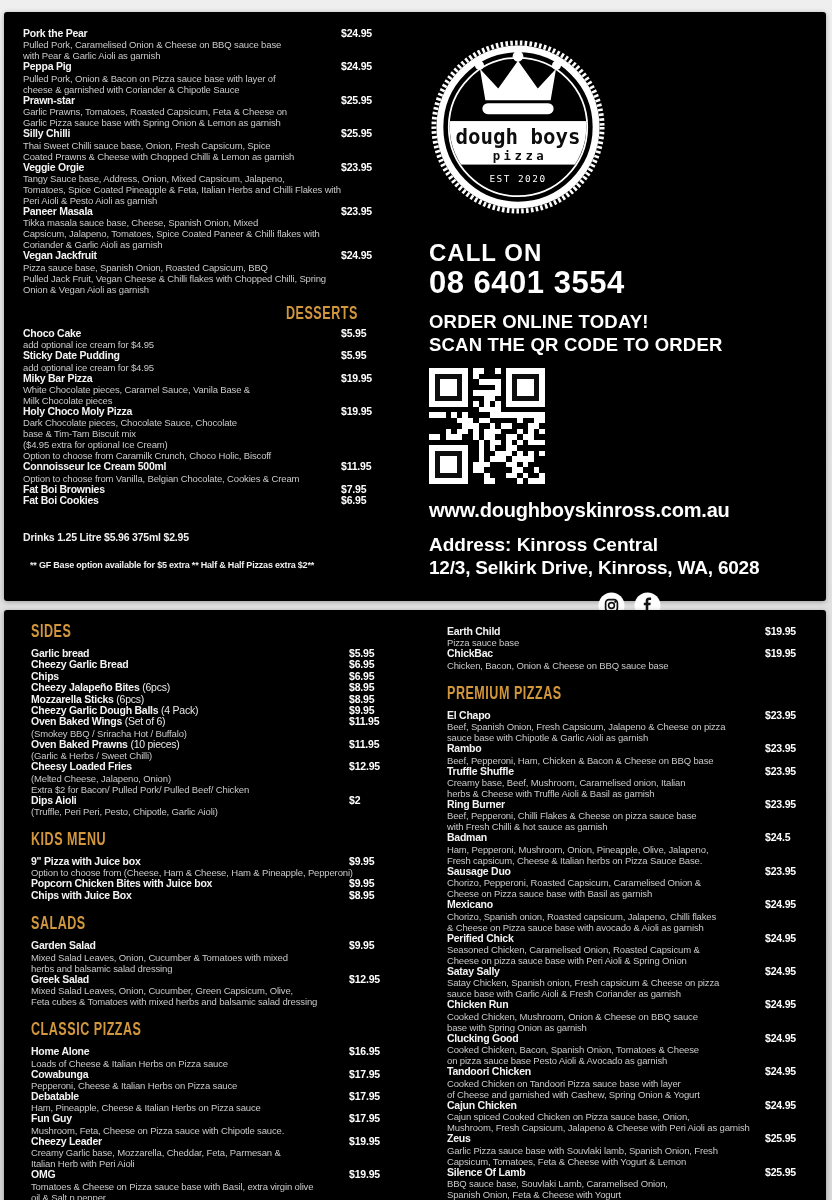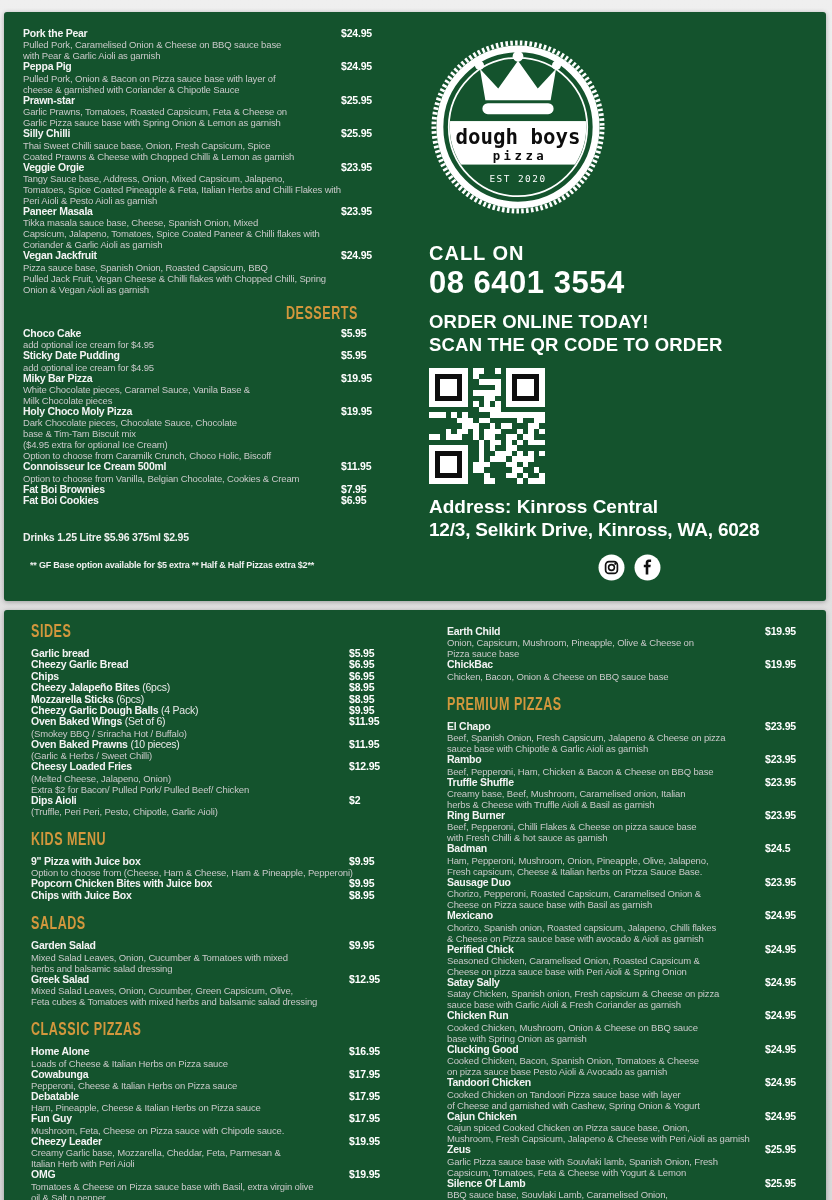--- a/index.html
+++ b/index.html
@@ -4,21 +4,21 @@
 <style>
   html,body{margin:0;padding:0;}
   body{
     width:832px;height:1200px;
     background:linear-gradient(180deg,#efefef 0%,#e2e2e2 40%,#d9d9d9 100%);
     font-family:"Liberation Sans",sans-serif;
     position:relative;overflow:hidden;
   }
   .panel{
     position:absolute;left:4px;width:822px;
-    background:#14532d;border-radius:3px;
+    background:#000000;border-radius:3px;
     box-shadow:0 1px 5px rgba(0,0,0,.3);
   }
   #panel-top{top:12px;height:589px;}
   #panel-bottom{top:610px;height:664px;}
 
   .menu-col{position:absolute;}
   #top-left-menu{left:19px;top:12px;width:372px;padding-top:4px;}
   #bottom-left-menu{left:27px;top:0;width:360px;}
   #bottom-right-menu{left:443px;top:16px;width:364px;}
 
@@ -36,21 +36,21 @@
     font-size:19px;font-weight:800;letter-spacing:.8px;color:#d2973d;white-space:nowrap;
   }
   .first-heading{margin-top:13px !important;}
 
   .note{font-size:10.5px;font-weight:bold;color:#f0f0f0;letter-spacing:-.2px;margin-top:24px;white-space:nowrap;}
   .footnote{font-size:9px;font-weight:bold;color:#efefef;letter-spacing:-.2px;margin-top:17px;padding-left:7px;white-space:nowrap;}
 
   
   #brand-col{left:425px;top:26px;width:400px;text-align:left;color:#fff;}
   #badge{width:178px;height:178px;display:inline-block;}
-  .call-label{font-size:20px;font-weight:bold;letter-spacing:1px;margin-top:20px;line-height:26px;}
+  .call-label{font-size:24px;font-weight:bold;letter-spacing:1px;margin-top:20px;line-height:26px;}
   .phone{font-size:31px;font-weight:bold;letter-spacing:.5px;line-height:33px;}
   .order-line{font-size:18.5px;font-weight:bold;line-height:23px;letter-spacing:.2px;}
   .order-block{margin-top:11px;}
   #qr-wrap{margin-top:12px;line-height:0;}
   #qr-wrap svg{width:116px;height:116px;}
   .website{font-size:20px;font-weight:bold;margin-top:14px;line-height:24px;letter-spacing:-.2px;}
   .addr1{font-size:19px;font-weight:bold;margin-top:11px;line-height:23px;}
   .addr2{font-size:19px;font-weight:bold;line-height:23px;letter-spacing:-.2px;}
   .social-row{margin-top:13px;display:flex;justify-content:center;gap:9px;}
   .social-row svg{width:27px;height:27px;}
@@ -347,20 +347,21 @@
             <rect x="15" y="1" width="5" height="5" fill="#0e0e0e"></rect>
             <rect x="16" y="2" width="3" height="3" fill="#fff"></rect>
           </g>
           <g>
             <rect x="0" y="14" width="7" height="7" fill="#fff"></rect>
             <rect x="1" y="15" width="5" height="5" fill="#0e0e0e"></rect>
             <rect x="2" y="16" width="3" height="3" fill="#fff"></rect>
           </g>
         </svg></div>
 
+    <div class="website">www.doughboyskinross.com.au</div>
     <div class="addr1">Address: Kinross Central</div>
     <div class="addr2">12/3, Selkirk Drive, Kinross, WA, 6028</div>
 
     <div class="social-row">
       <svg viewBox="0 0 27 27">
         <circle cx="13.5" cy="13.5" r="13" fill="#ffffff"></circle>
         <rect x="7.6" y="7.6" width="11.8" height="11.8" rx="3.4" fill="none" stroke="#111111" stroke-width="1.7"></rect>
         <circle cx="13.5" cy="13.5" r="2.9" fill="none" stroke="#111111" stroke-width="1.6"></circle>
         <circle cx="17.3" cy="9.8" r="1.1" fill="#111111"></circle>
       </svg>
@@ -522,21 +523,20 @@
         <div class="desc">Tomatoes &amp; Cheese on Pizza sauce base with Basil, extra virgin olive</div>
         <div class="desc">oil &amp; Salt n pepper</div>
       </div>
     </div>
   <div class="menu-col" id="bottom-right-menu">
       <div class="item">
         <div class="row">
           <span class="nm">Earth Child</span>
           <span class="pr">$19.95</span>
         </div>
-        <div class="desc">Onion, Capsicum, Mushroom, Pineapple, Olive &amp; Cheese on</div>
         <div class="desc">Pizza sauce base</div>
       </div>
       <div class="item">
         <div class="row">
           <span class="nm">ChickBac</span>
           <span class="pr">$19.95</span>
         </div>
         <div class="desc">Chicken, Bacon, Onion &amp; Cheese on BBQ sauce base</div>
       </div>
       <div class="sec-heading"><span class="cond">PREMIUM PIZZAS</span></div>

